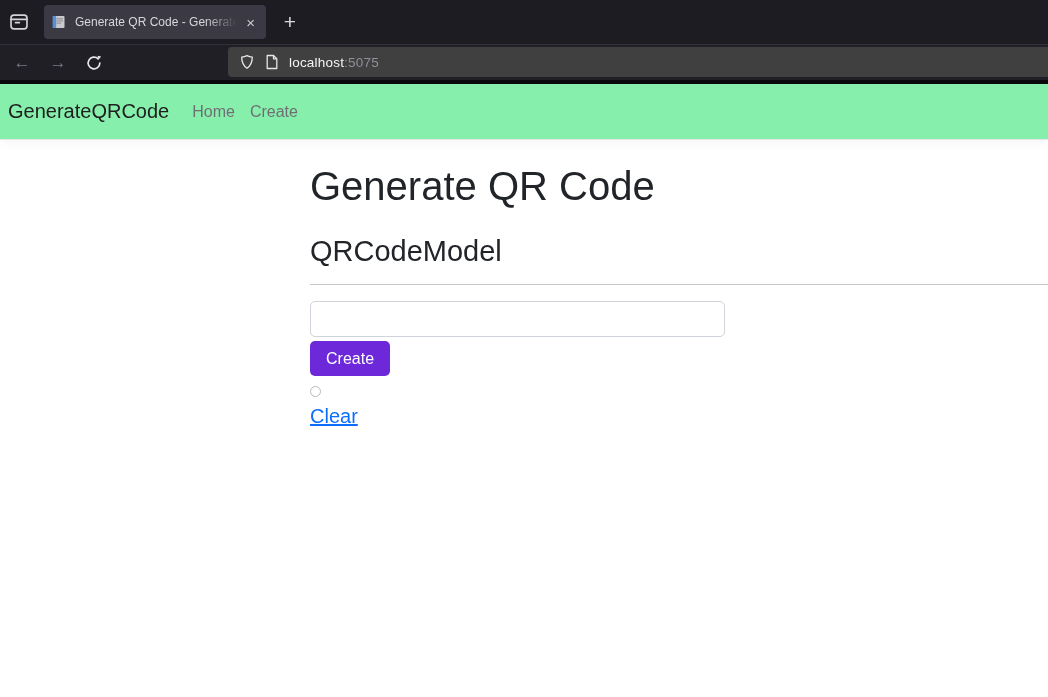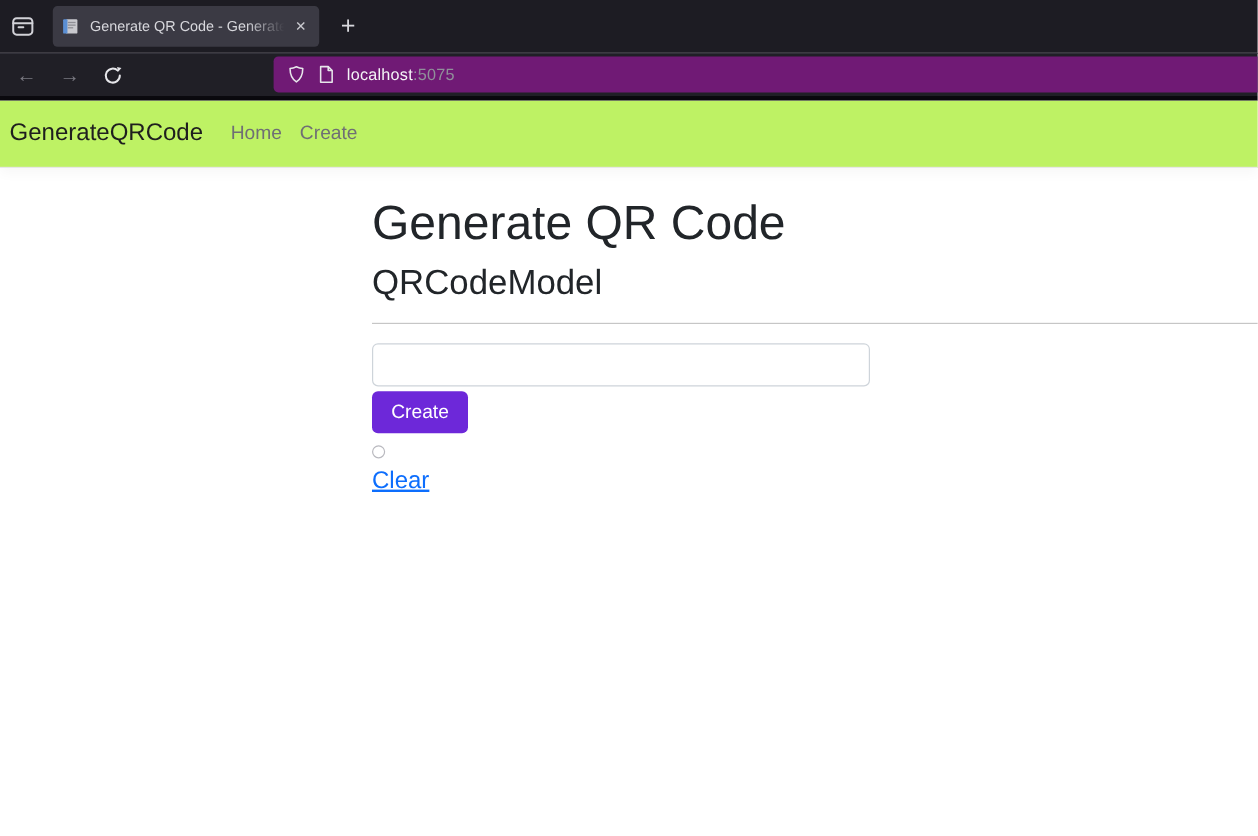--- a/index.html
+++ b/index.html
@@ -28,40 +28,40 @@
   .toolbar { position:absolute; top:44px; left:0; width:1048px; height:36px;
     background:#201f26; border-top:1px solid #32313a; }
   .chrome-edge { position:absolute; top:80px; left:0; width:1048px; height:4px;
     background:#0a090e; }
   .nav-btn { position:absolute; top:4px; width:28px; height:28px; display:flex;
     align-items:center; justify-content:center; font-size:17px; border-radius:4px; }
   .nav-back { left:8px; color:#7a7982; }
   .nav-fwd { left:44px; color:#7a7982; }
   .nav-reload { left:80px; }
   .urlbar { position:absolute; left:228px; right:0; top:2px; height:30px;
-    background:#701a75; border-radius:4px 0 0 4px; display:flex;
+    background:#404040; border-radius:4px 0 0 4px; display:flex;
     align-items:center; padding:0 11px; }
   .urlbar .ico { display:flex; align-items:center; margin-right:10px; }
   .url-text { font-size:13.5px; color:#f4f4f6; letter-spacing:.2px; }
   .url-port { color:#90909a; }
 
   
   .page { position:absolute; top:84px; left:0; width:1048px; height:613px;
     background:#fff; }
   .app-navbar { position:absolute; top:0; left:0; right:0; height:56px;
-    background:#bef264; border-bottom:1px solid #e7e7e7;
+    background:#86efac; border-bottom:1px solid #e7e7e7;
     box-shadow:0 4px 10px rgba(0,0,0,.035); display:flex; align-items:center;
     padding:0 8px; }
   .brand { font-size:20px; color:#1e1e1e; text-decoration:none; margin-right:23px; }
   .nav-link { font-size:16px; color:#6f6f74; text-decoration:none; margin-right:15px; }
 
   .content { position:absolute; top:57px; left:0; right:0; bottom:0; }
   .inner { margin-left:310px; }
   h1.page-title { font-size:40px; font-weight:500; color:#212529;
-    margin-top:21px; margin-bottom:9px; line-height:1.2; }
+    margin-top:21px; margin-bottom:24px; line-height:1.2; }
   h4.model-name { font-size:29px; font-weight:500; color:#212529;
     margin-bottom:0; line-height:1.2; }
   hr.divider { border:0; border-top:1px solid #c6c6c6; margin:15px 0 16px; }
   label.form-label { display:block; font-size:16px; color:#212529;
     margin-top:6px; margin-bottom:5px; }
   input.form-input { width:415px; height:36px; border:1px solid #ced4da;
     border-radius:5px; padding:0 12px; font-size:16px; color:#212529;
     display:block; outline:none; font-family:"Liberation Sans", sans-serif; }
   button.create-btn { margin-top:4px; background:#6d28d9; color:#fff; border:0;
     border-radius:5px; font-size:16px; padding:8px 16px; line-height:1.2;

